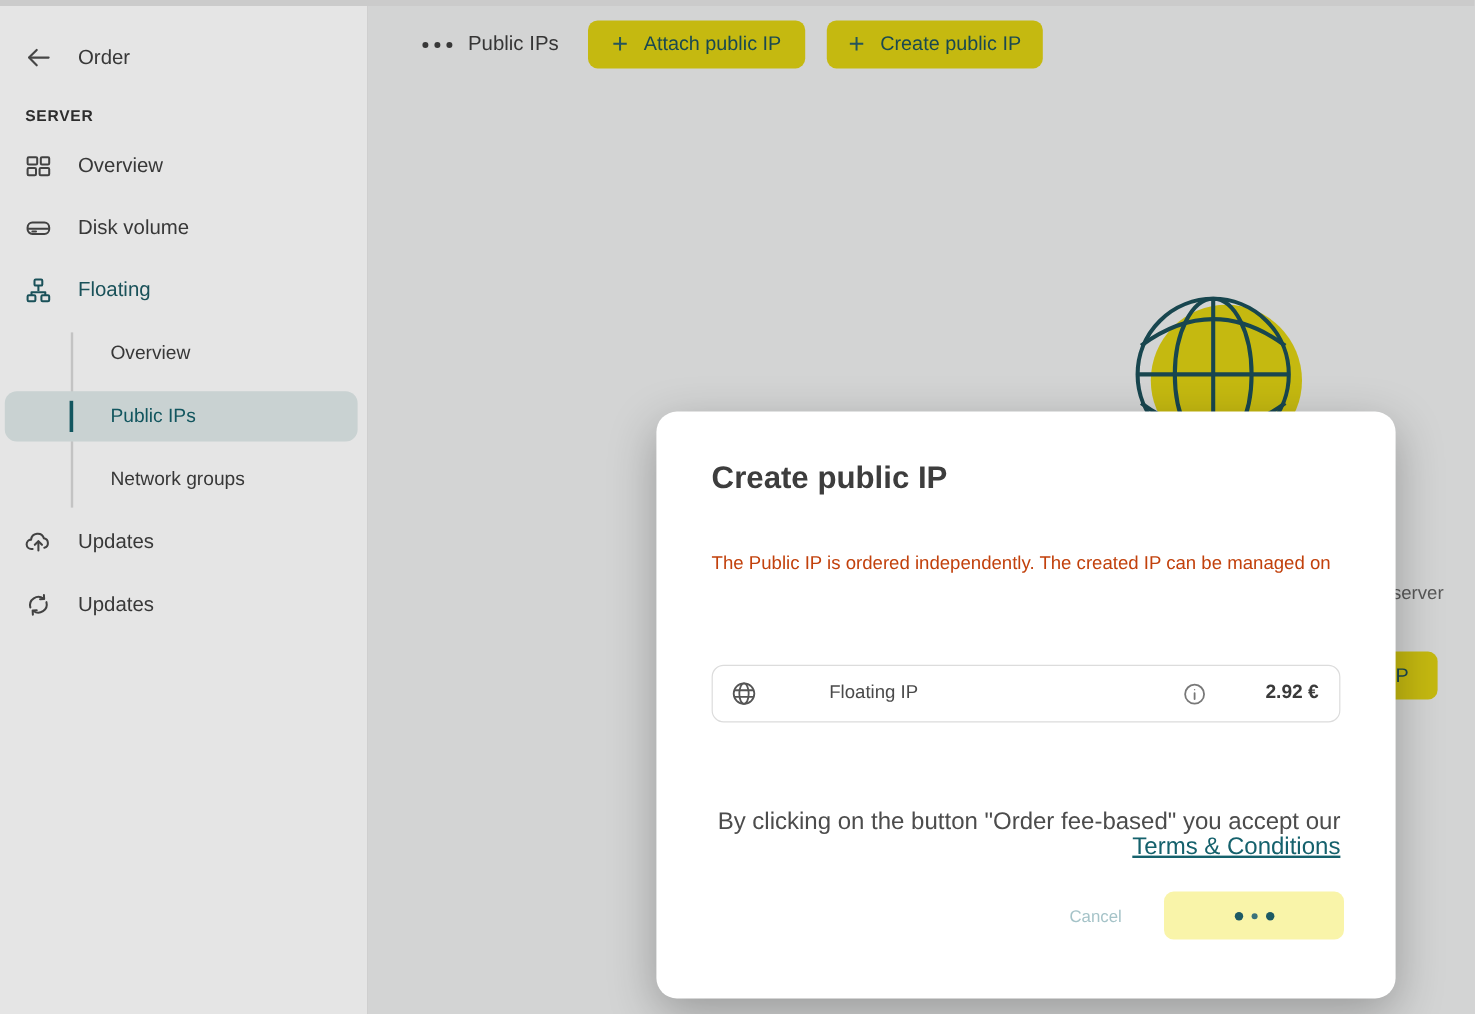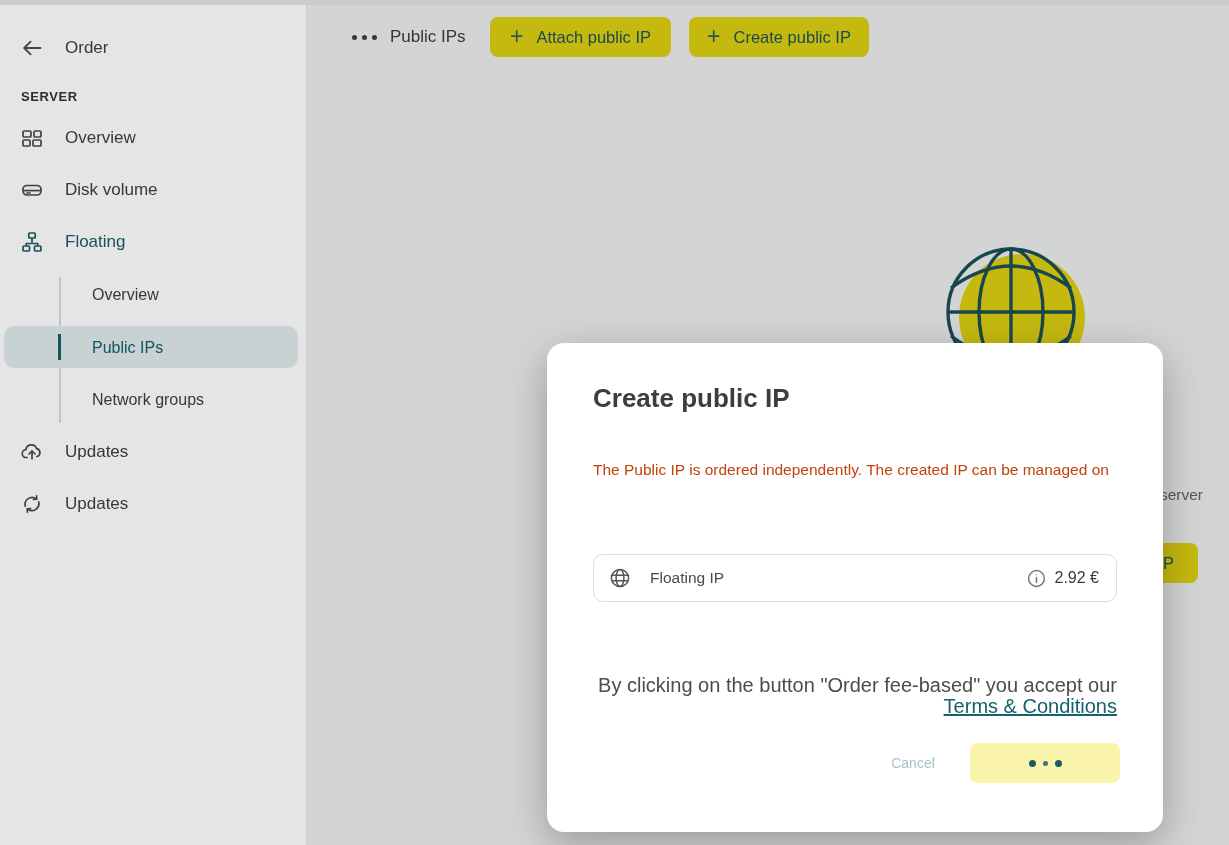--- a/index.html
+++ b/index.html
@@ -64,26 +64,26 @@
   .modal {
     position:absolute; left:547px; top:343px; width:616px; height:489px;
     background:#ffffff; border-radius:17px; z-index:20;
     box-shadow:0 12px 40px rgba(0,0,0,0.28);
   }
   .modal-title { position:absolute; left:46px; top:40px; font-size:26px; font-weight:bold; color:#3d3d3d; }
   .modal-body  { position:absolute; left:46px; top:115px; font-size:15.5px; color:#c2410c; line-height:24px; }
   .ip-row {
     position:absolute; left:46px; top:211px; width:524px; height:48px;
     border:1px solid #dcdcdc; border-radius:10px;
-    display:flex; align-items:center; padding:0 17px 0 15px; cursor:pointer; background:#fff;
+    display:flex; align-items:center; padding:0 17px 0 15px; cursor:pointer; background:#fff;gap:41px;
   }
   .ip-row .globe-ic { margin-right:19px; display:flex; }
   .ip-label { font-size:15.5px; color:#4a4a4a; flex:1; }
   .info-ic { margin-right:9px; display:flex; cursor:pointer; }
-  .ip-price { font-size:16px; font-weight:normal; color:#3a3a3a; }
+  .ip-price { font-size:16px; font-weight:bold; color:#3a3a3a; }
   .terms { position:absolute; right:46px; top:332px; text-align:right; font-size:20px; color:#4c4c4c; line-height:21px; }
   .terms-link { color:#15616c; text-decoration:underline; cursor:pointer; }
   .cancel-btn { position:absolute; left:306px; top:400px; width:120px; height:40px; line-height:40px; text-align:center; font-size:14px; color:#a5c3c8; cursor:default; background:none; border:none; font-family:inherit; }
   .submit-btn { position:absolute; left:423px; top:400px; width:150px; height:40px; border-radius:8px; background:#f9f4a9; border:none; display:flex; align-items:center; justify-content:center; gap:7px; cursor:default; }
   .dot { border-radius:50%; background:#1d5a64; }
   .dot.d1,.dot.d3 { width:7px; height:7px; }
   .dot.d2 { width:5px; height:5px; background:#3a727b; }
 </style>
 </head>
 <body>

